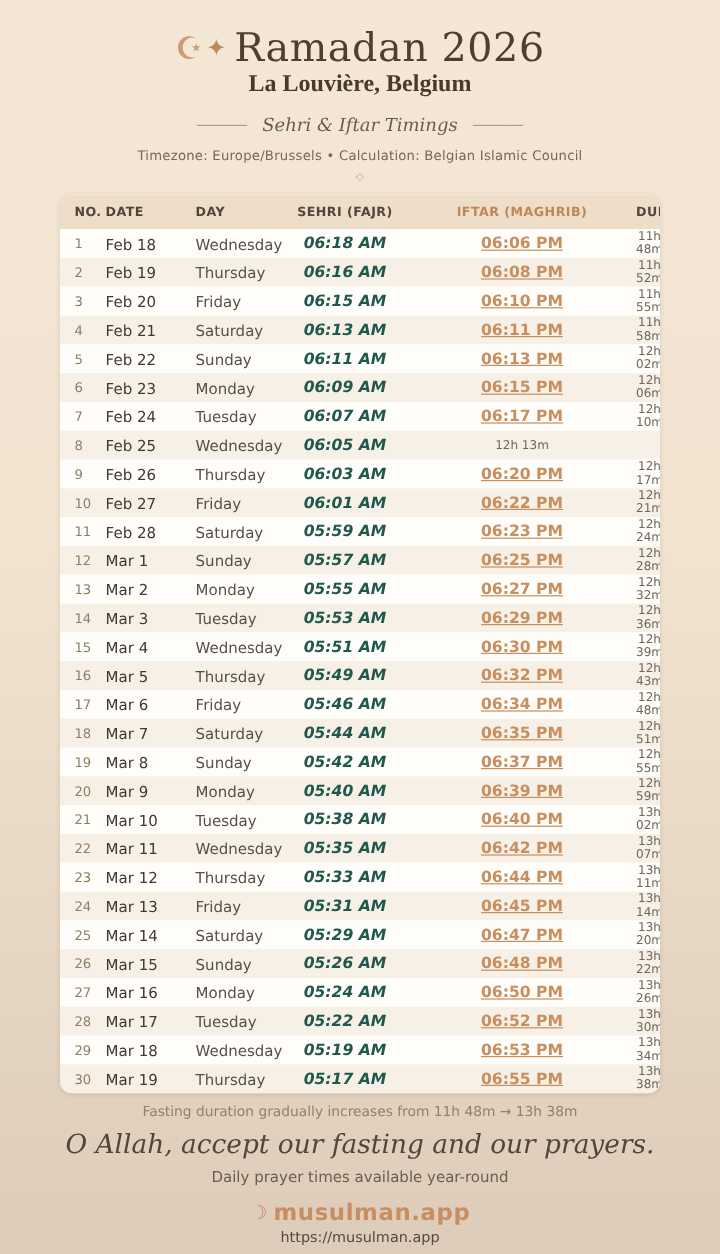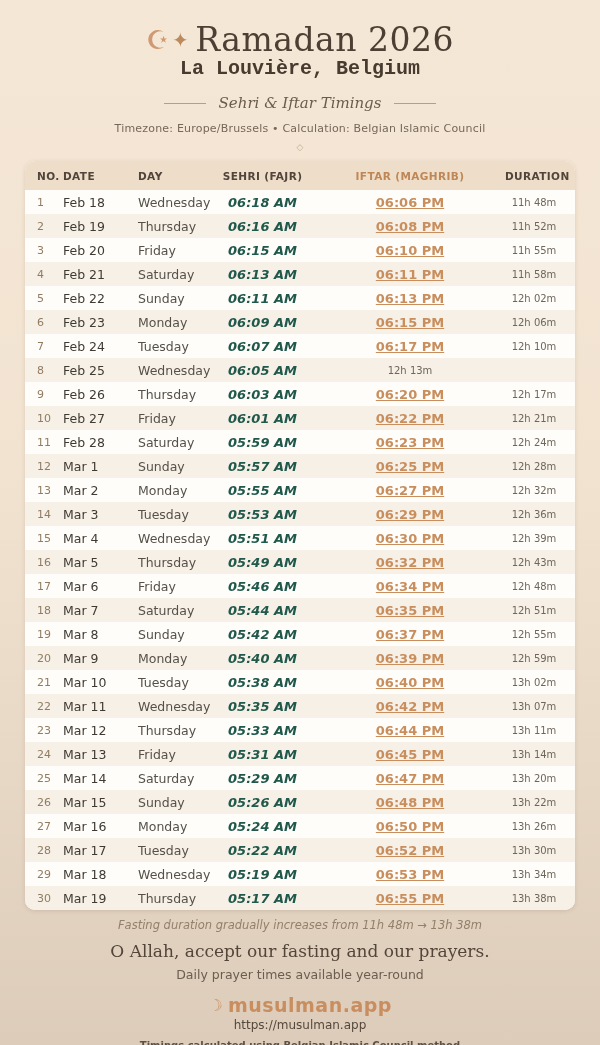--- a/index.html
+++ b/index.html
@@ -29,21 +29,21 @@
     margin-right: 2px;
     vertical-align: 2px;
   }
   .sparkle {
     color: #ba8b5e;
     font-size: 20px;
     margin-right: 6px;
     vertical-align: 4px;
   }
   .hero-location {
-    font-family: Liberation Mono, monospace;
+    font-family: Liberation Serif, serif;
     font-weight: bold;
     font-size: 20px;
     line-height: 22px;
     color: #473b2f;
     text-align: center;
   }
   .divider-row {
     margin-top: 14px;
     display: flex;
     align-items: center;
@@ -60,21 +60,21 @@
   .hero-meta {
     margin-top: 10px;
     font-size: 11px;
     color: #75675a;
     letter-spacing: 0.2px;
   }
   .ornament { margin-top: 7px; font-size: 9px; color: #c2ac92; }
 
   
   .card {
-    width: 550px;
+    width: 500px;
     margin: 9px auto 0 auto;
     background: #fffdf9;
     border-radius: 10px;
     overflow: hidden;
     box-shadow: 0 1px 4px rgba(90, 70, 45, 0.15);
   }
   .grid-row {
     display: grid;
     grid-template-columns: 26px 75px 72px 105px 190px 1fr;
     align-items: center;
@@ -96,28 +96,28 @@
   .cell-date { font-size: 12.5px; color: #3f3b34; }
   .cell-day  { font-size: 12.5px; color: #55514a; }
   .cell-sehri  { font-size: 13px; font-weight: bold; color: #20594c; font-style: italic; }
   .cell-iftar  { font-size: 13px; font-weight: bold; color: #c88e5e; text-decoration: underline; }
   .cell-duration { font-size: 10px; color: #6e665a; }
 
   
   .footer { text-align: center; }
   .fasting-note {
     margin-top: 8px;
-    font-style: italic;
     font-size: 11.5px;
     color: #92806b;
   }
   .dua {
     margin-top: 9px;
     font-family: "DejaVu Serif", serif;
-    font-size: 17px;
+    font-style: italic;
+    font-size: 22px;
     color: #52463a;
   }
   .tagline { margin-top: 6px; font-size: 12.5px; color: #6b5e4f; }
   .brand {
     margin-top: 12px;
     font-size: 19px;
     font-weight: bold;
     color: #c98e60;
     letter-spacing: 0.5px;
   }

